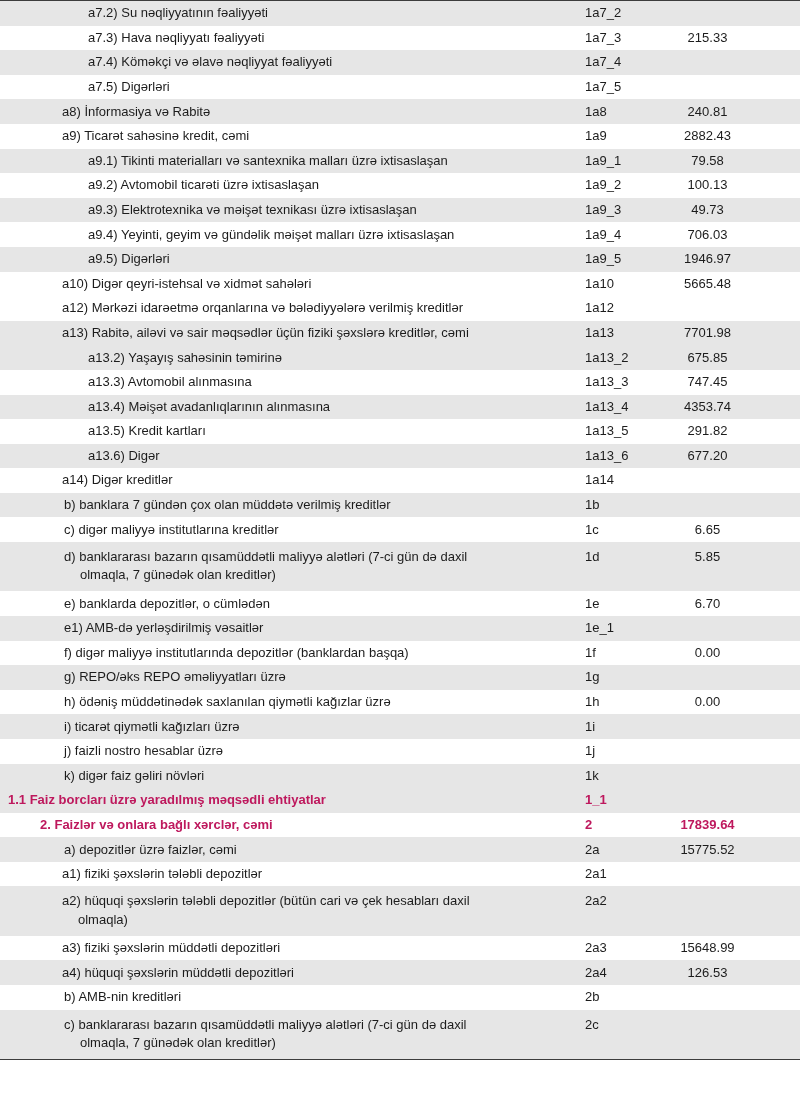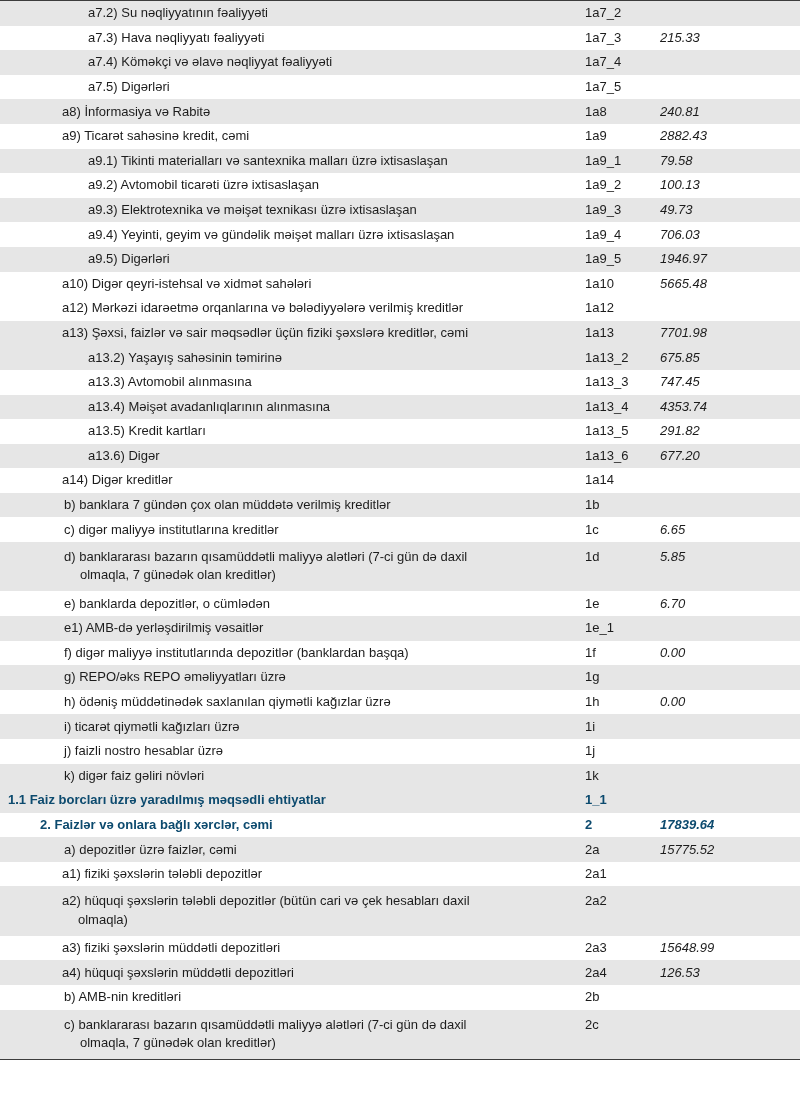--- a/index.html
+++ b/index.html
@@ -17,21 +17,21 @@
     display: flex;
     flex-direction: column;
   }
   .row {
     display: flex;
     align-items: center;
     min-height: 24.6px;
     background: var(--background, #ffffff);
   }
   .row.shaded { background: var(--stripe, #e6e6e6); }
-  .row.bold { font-weight: bold; color: #0c4a6e; }
+  .row.bold { font-weight: bold; color: #be185d; }
   .row.tall {
     min-height: 49.3px;
     align-items: flex-start;
     padding-top: 6px;
   }
   .cell-label {
     width: 573px;
     flex: none;
     line-height: 1.4;
     white-space: pre-line;
@@ -43,24 +43,23 @@
   .indent-3 { padding-left: 78px; }
   .indent-4 { padding-left: 104px; }
   .cell-code {
     width: 87px;
     flex: none;
     padding-left: 12px;
     line-height: 1.4;
   }
   .cell-value {
     flex: 1;
-    text-align: left;
+    text-align: center;
     padding-right: 45px;
     line-height: 1.4;
-    font-style: italic;
   }
 </style>
 </head>
 <body>
 
 <div class="report-table" id="report-table">
     <div class="row shaded">
       <div class="cell-label indent-4">a7.2) Su nəqliyyatının fəaliyyəti</div>
       <div class="cell-code">1a7_2</div>
       <div class="cell-value"></div>
@@ -119,21 +118,21 @@
       <div class="cell-label indent-3">a10) Digər qeyri-istehsal və xidmət sahələri</div>
       <div class="cell-code">1a10</div>
       <div class="cell-value">5665.48</div>
     </div>
     <div class="row">
       <div class="cell-label indent-3">a12) Mərkəzi idarəetmə orqanlarına və bələdiyyələrə verilmiş kreditlər</div>
       <div class="cell-code">1a12</div>
       <div class="cell-value"></div>
     </div>
     <div class="row shaded">
-      <div class="cell-label indent-3">a13) Şəxsi, faizlər və sair məqsədlər üçün fiziki şəxslərə kreditlər, cəmi</div>
+      <div class="cell-label indent-3">a13) Rabitə, ailəvi və sair məqsədlər üçün fiziki şəxslərə kreditlər, cəmi</div>
       <div class="cell-code">1a13</div>
       <div class="cell-value">7701.98</div>
     </div>
     <div class="row shaded">
       <div class="cell-label indent-4">a13.2) Yaşayış sahəsinin təmirinə</div>
       <div class="cell-code">1a13_2</div>
       <div class="cell-value">675.85</div>
     </div>
     <div class="row">
       <div class="cell-label indent-4">a13.3) Avtomobil alınmasına</div>

